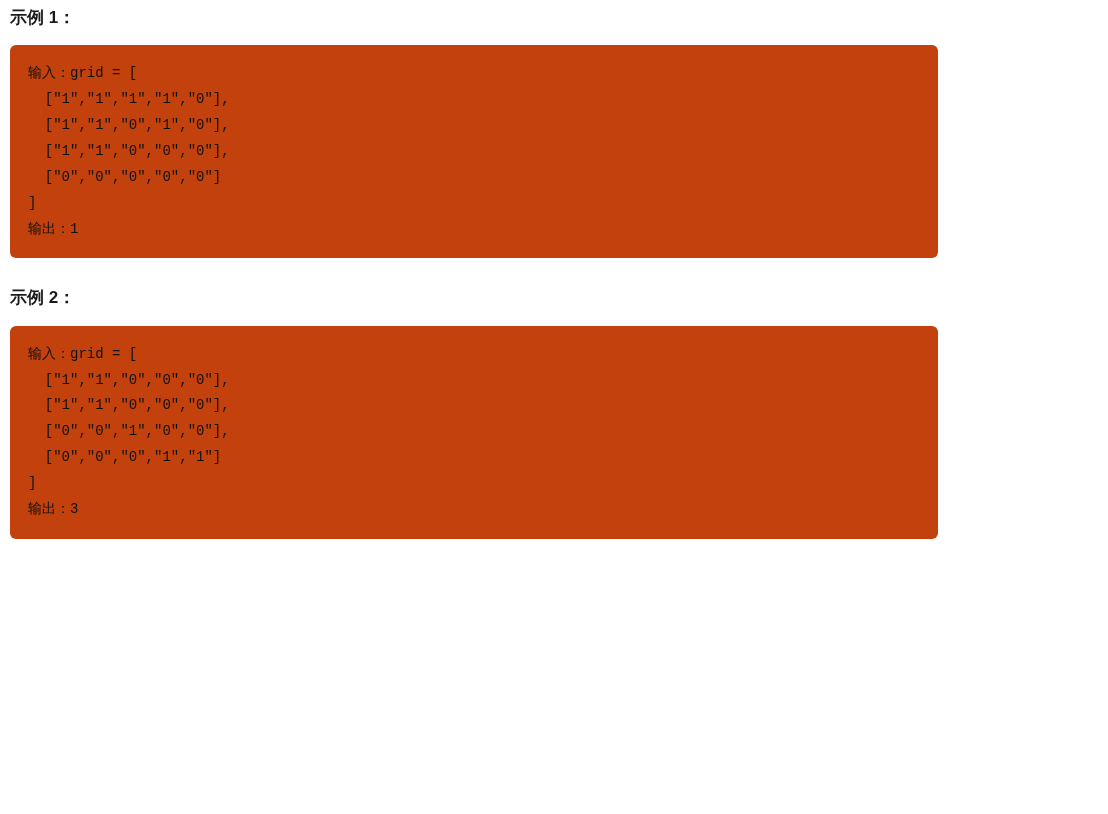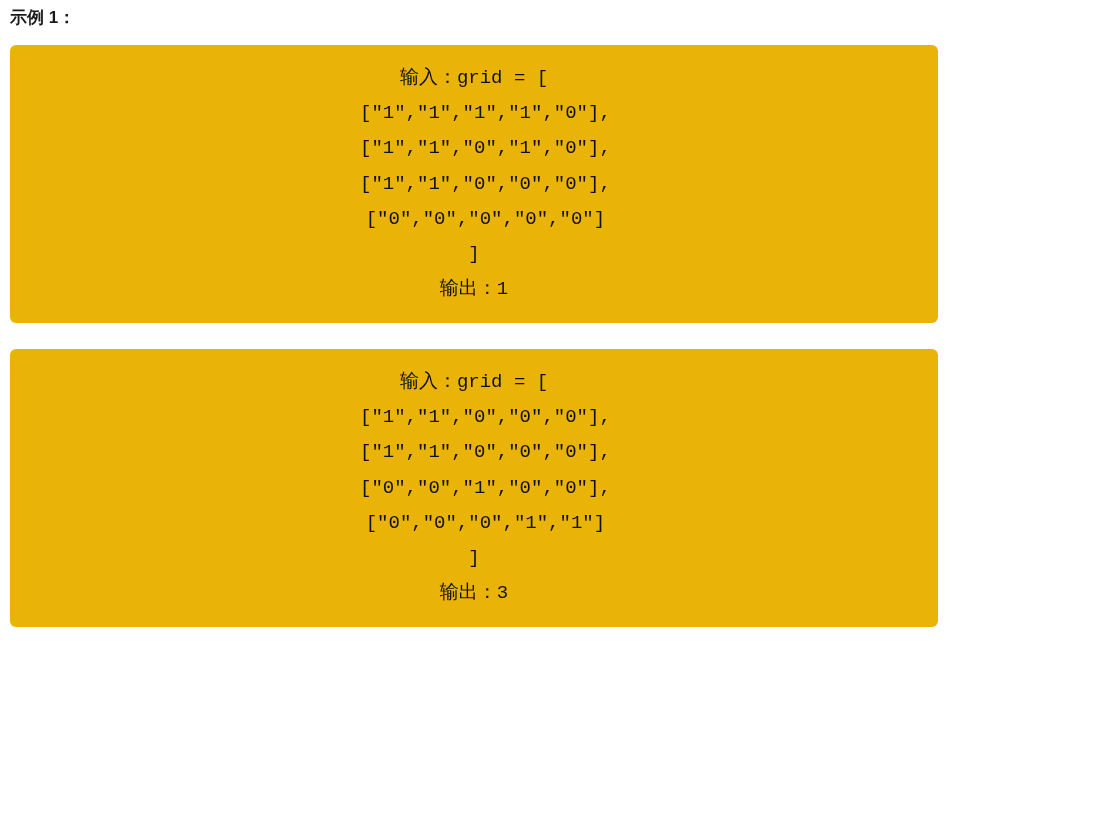--- a/index.html
+++ b/index.html
@@ -16,48 +16,48 @@
     width: 948px;
     padding: 0 10px;
   }
   .example-label {
     font-weight: 700;
     font-size: 17px;
     margin: 4px 0 14px 0;
     color: #1a1a1a;
   }
   pre.code-block {
-    background: #eab308;
+    background: #c2410c;
     border-radius: 6px;
     padding: 16px 18px;
     margin: 0 0 26px 0;
     font-family: "SFMono-Regular", Consolas, "Liberation Mono", Menlo, Courier, monospace;
-    font-size: 19px;
+    font-size: 14px;
     line-height: 1.85;
     white-space: pre;
     color: #111;
     overflow-x: auto;
-    text-align: center;
   }
 </style>
 </head>
 <body>
 
 <div class="container">
 
   <div class="example-label">示例 1：</div>
 
   <pre class="code-block">输入：grid = [
   ["1","1","1","1","0"],
   ["1","1","0","1","0"],
   ["1","1","0","0","0"],
   ["0","0","0","0","0"]
 ]
 输出：1</pre>
 
+  <div class="example-label">示例 2：</div>
 
   <pre class="code-block">输入：grid = [
   ["1","1","0","0","0"],
   ["1","1","0","0","0"],
   ["0","0","1","0","0"],
   ["0","0","0","1","1"]
 ]
 输出：3</pre>
 
 </div>

